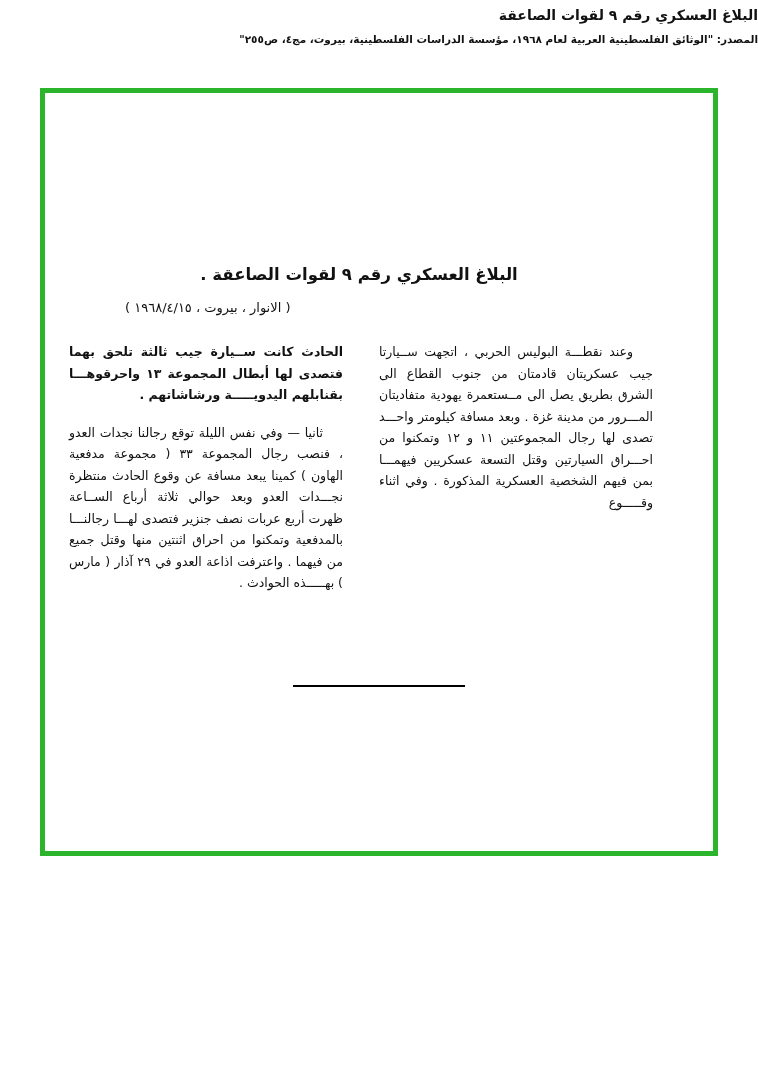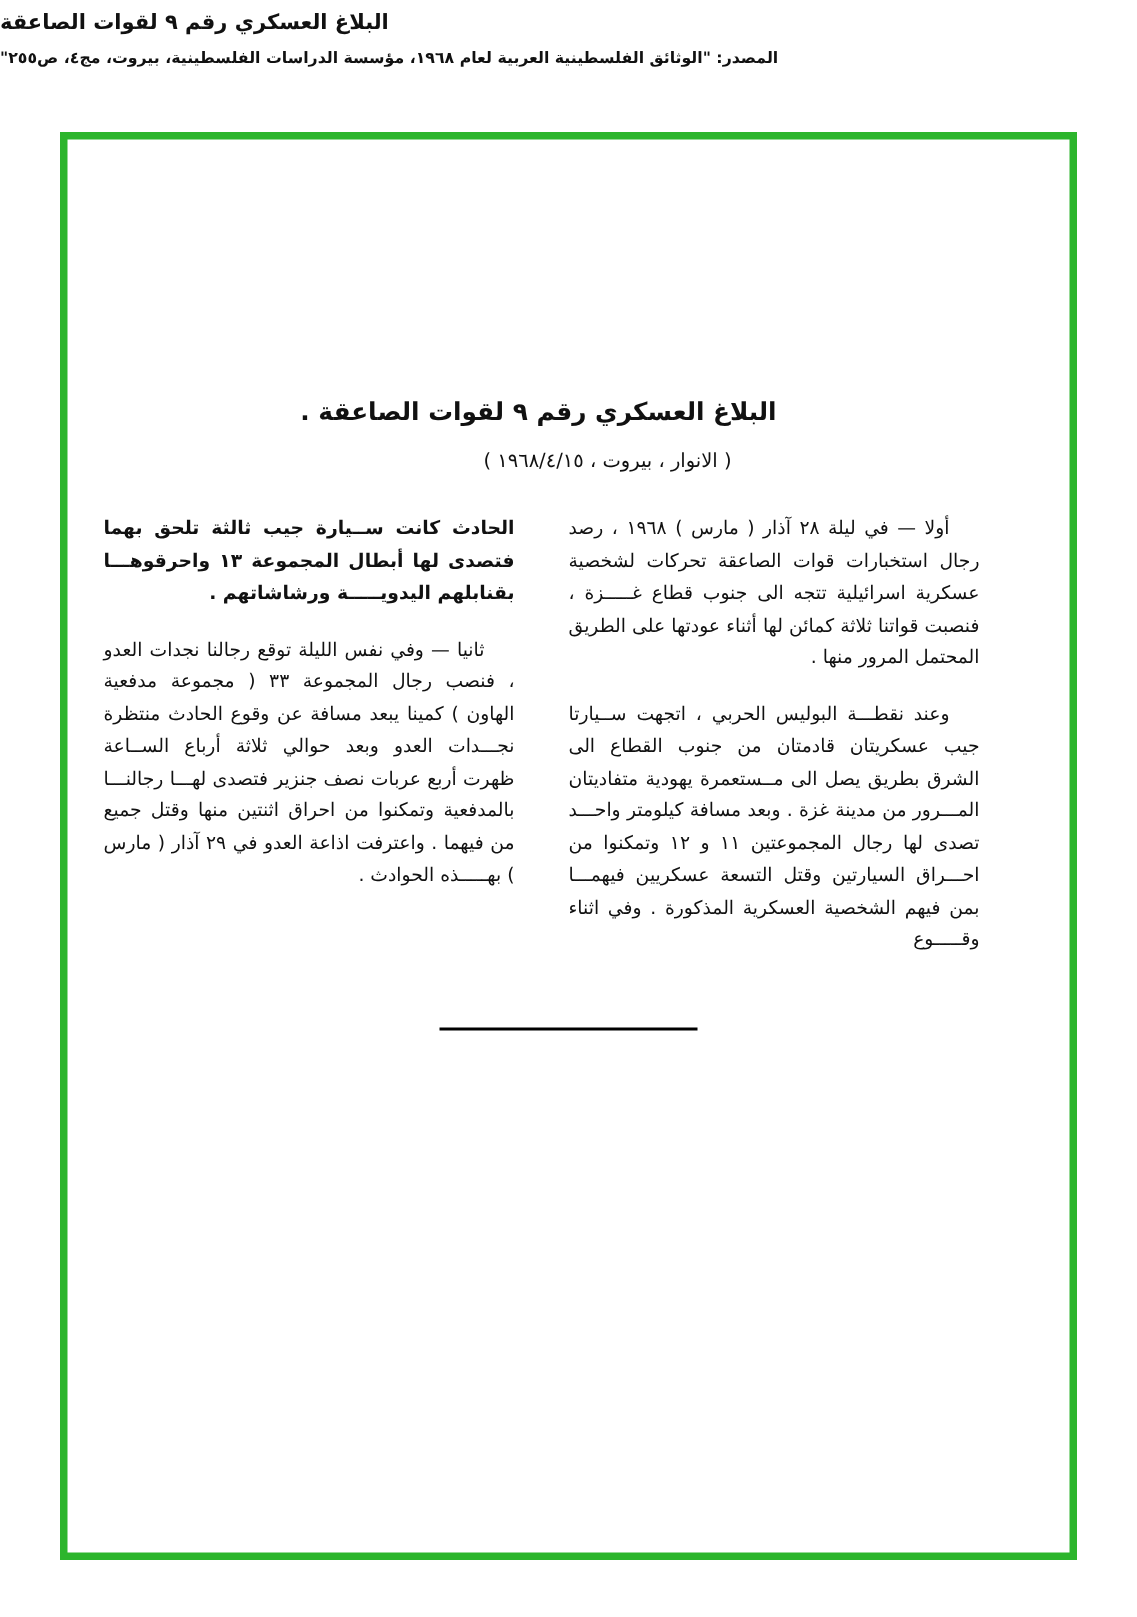--- a/index.html
+++ b/index.html
@@ -12,57 +12,58 @@
   .page {
     position: relative;
     width: 758px;
     height: 1078px;
     background: #ffffff;
     overflow: hidden;
   }
   
   .page-header {
     direction: rtl;
-    text-align: left;
+    text-align: right;
     padding-top: 7px;
+    margin-left: 12px;
   }
   .page-header .page-title {
     font-weight: bold;
     font-size: 14px;
     letter-spacing: 0.2px;
   }
   .page-header .page-source {
     font-weight: bold;
     font-size: 10.5px;
     margin-top: 10px;
   }
   
   .doc-frame {
     position: absolute;
     left: 40px;
     top: 88px;
     width: 678px;
-    height: 952px;
+    height: 768px;
     box-sizing: border-box;
     border: 5px solid #2cb52c;
     background: #ffffff;
     direction: rtl;
   }
   .doc-title {
     margin-top: 172px;
     text-align: center;
     font-weight: bold;
     font-size: 16.5px;
     padding-right: 40px;
   }
   .doc-dateline {
     margin-top: 16px;
     direction: rtl;
-    text-align: center;
-    padding-left: 52px;
+    text-align: left;
+    padding-left: 80px;
     font-size: 13px;
   }
   .doc-columns {
     display: flex;
     gap: 36px;
     padding: 0 60px 0 24px;
     margin-top: 26px;
   }
   .doc-col {
     flex: 1;
@@ -100,21 +101,20 @@
 
   <div class="doc-frame">
 
     <div class="doc-title">البلاغ العسكري رقم ٩ لقوات الصاعقة .</div>
 
     <div class="doc-dateline">( الانوار ، بيروت ، ١٩٦٨/٤/١٥ )</div>
 
     <div class="doc-columns">
 
       <div class="doc-col">
-        <p>أولا — في ليلة ٢٨ آذار ( مارس ) ١٩٦٨ ، رصد رجال استخبارات قوات الصاعقة تحركات لشخصية عسكرية اسرائيلية تتجه الى جنوب قطاع غـــــزة ، فنصبت قواتنا ثلاثة كمائن لها أثناء عودتها على الطريق المحتمل المرور منها .</p>
         <p>وعند نقطـــة البوليس الحربي ، اتجهت ســيارتا جيب عسكريتان قادمتان من جنوب القطاع الى الشرق بطريق يصل الى مــستعمرة يهودية متفاديتان المـــرور من مدينة غزة . وبعد مسافة كيلومتر واحـــد تصدى لها رجال المجموعتين ١١ و ١٢ وتمكنوا من احـــراق السيارتين وقتل التسعة عسكريين فيهمـــا بمن فيهم الشخصية العسكرية المذكورة . وفي اثناء وقـــــوع</p>
       </div>
 
       <div class="doc-col">
         <p class="no-indent">الحادث كانت ســيارة جيب ثالثة تلحق بهما فتصدى لها أبطال المجموعة ١٣ واحرقوهـــا بقنابلهم اليدويـــــة ورشاشاتهم .</p>
         <p>ثانيا — وفي نفس الليلة توقع رجالنا نجدات العدو ، فنصب رجال المجموعة ٣٣ ( مجموعة مدفعية الهاون ) كمينا يبعد مسافة عن وقوع الحادث منتظرة نجـــدات العدو وبعد حوالي ثلاثة أرباع الســاعة ظهرت أربع عربات نصف جنزير فتصدى لهـــا رجالنـــا بالمدفعية وتمكنوا من احراق اثنتين منها وقتل جميع من فيهما . واعترفت اذاعة العدو في ٢٩ آذار ( مارس ) بهـــــذه الحوادث .</p>
       </div>
 
     </div>
 

